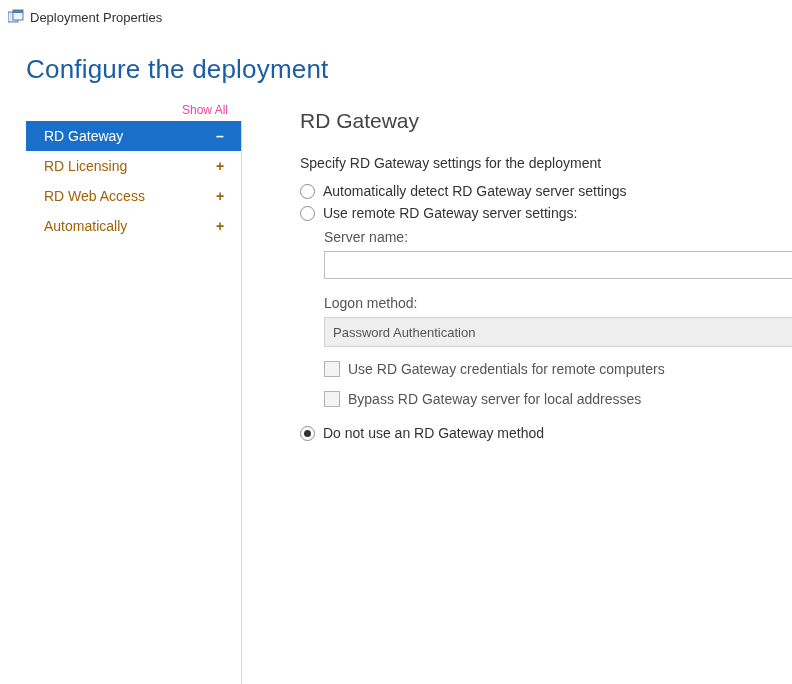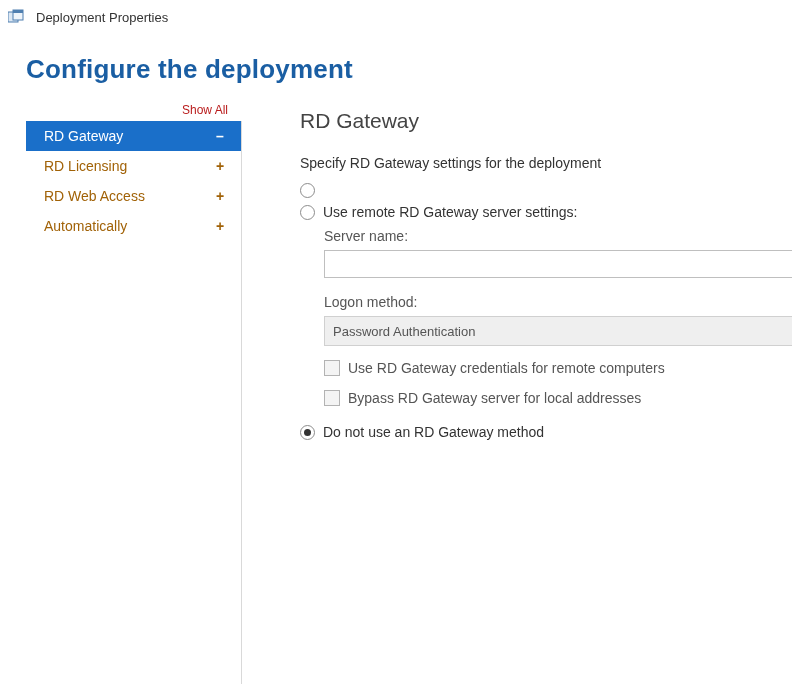--- a/index.html
+++ b/index.html
@@ -12,41 +12,40 @@
     color: #333;
     font-size: 13px;
     overflow: hidden;
   }
   
   .titlebar {
     display: flex;
     align-items: center;
     height: 26px;
     padding: 4px 8px 0 8px;
-    gap: 6px;
   }
   .titlebar .app-icon {
     width: 16px;
     height: 16px;
     margin-right: 6px;
     flex: 0 0 auto;
   }
   .titlebar .title-text {
     font-size: 13px;
     color: #333;
   }
 
   
   .header {
     padding: 24px 26px 10px 26px;
   }
   .header h1 {
     margin: 0;
     font-size: 26px;
-    font-weight: 700;
+    font-weight: 400;
     color: #1a5ea3;
     letter-spacing: 0.2px;
   }
 
   
   .workarea {
     display: flex;
     align-items: stretch;
     padding: 6px 0 0 26px;
     height: 560px;
@@ -54,21 +53,21 @@
 
   
   .sidebar {
     width: 216px;
     flex: 0 0 auto;
     position: relative;
   }
   .show-all {
     text-align: right;
     font-size: 12px;
-    color: #b91c1c;
+    color: #ec4899;
     padding: 2px 14px 4px 0;
   }
   .navlist {
     border-right: 1px solid #d9d9d9;
     padding-right: 0;
   }
   .navitem {
     display: flex;
     align-items: center;
     justify-content: space-between;
@@ -240,20 +239,21 @@
 
     </div>
   </div>
 
   <div class="content">
     <h2>RD Gateway</h2>
     <p class="lead">Specify RD Gateway settings for the deployment</p>
 
     <div class="radio-row">
       <span class="radio"></span>
+      <span>Automatically detect RD Gateway server settings</span>
     </div>
 
     <div class="radio-row">
       <span class="radio"></span>
       <span>Use remote RD Gateway server settings:</span>
     </div>
     <div class="sub">
       <div class="sublabel">Server name:</div>
       <input class="textfield" type="text" value="" style="">
 

